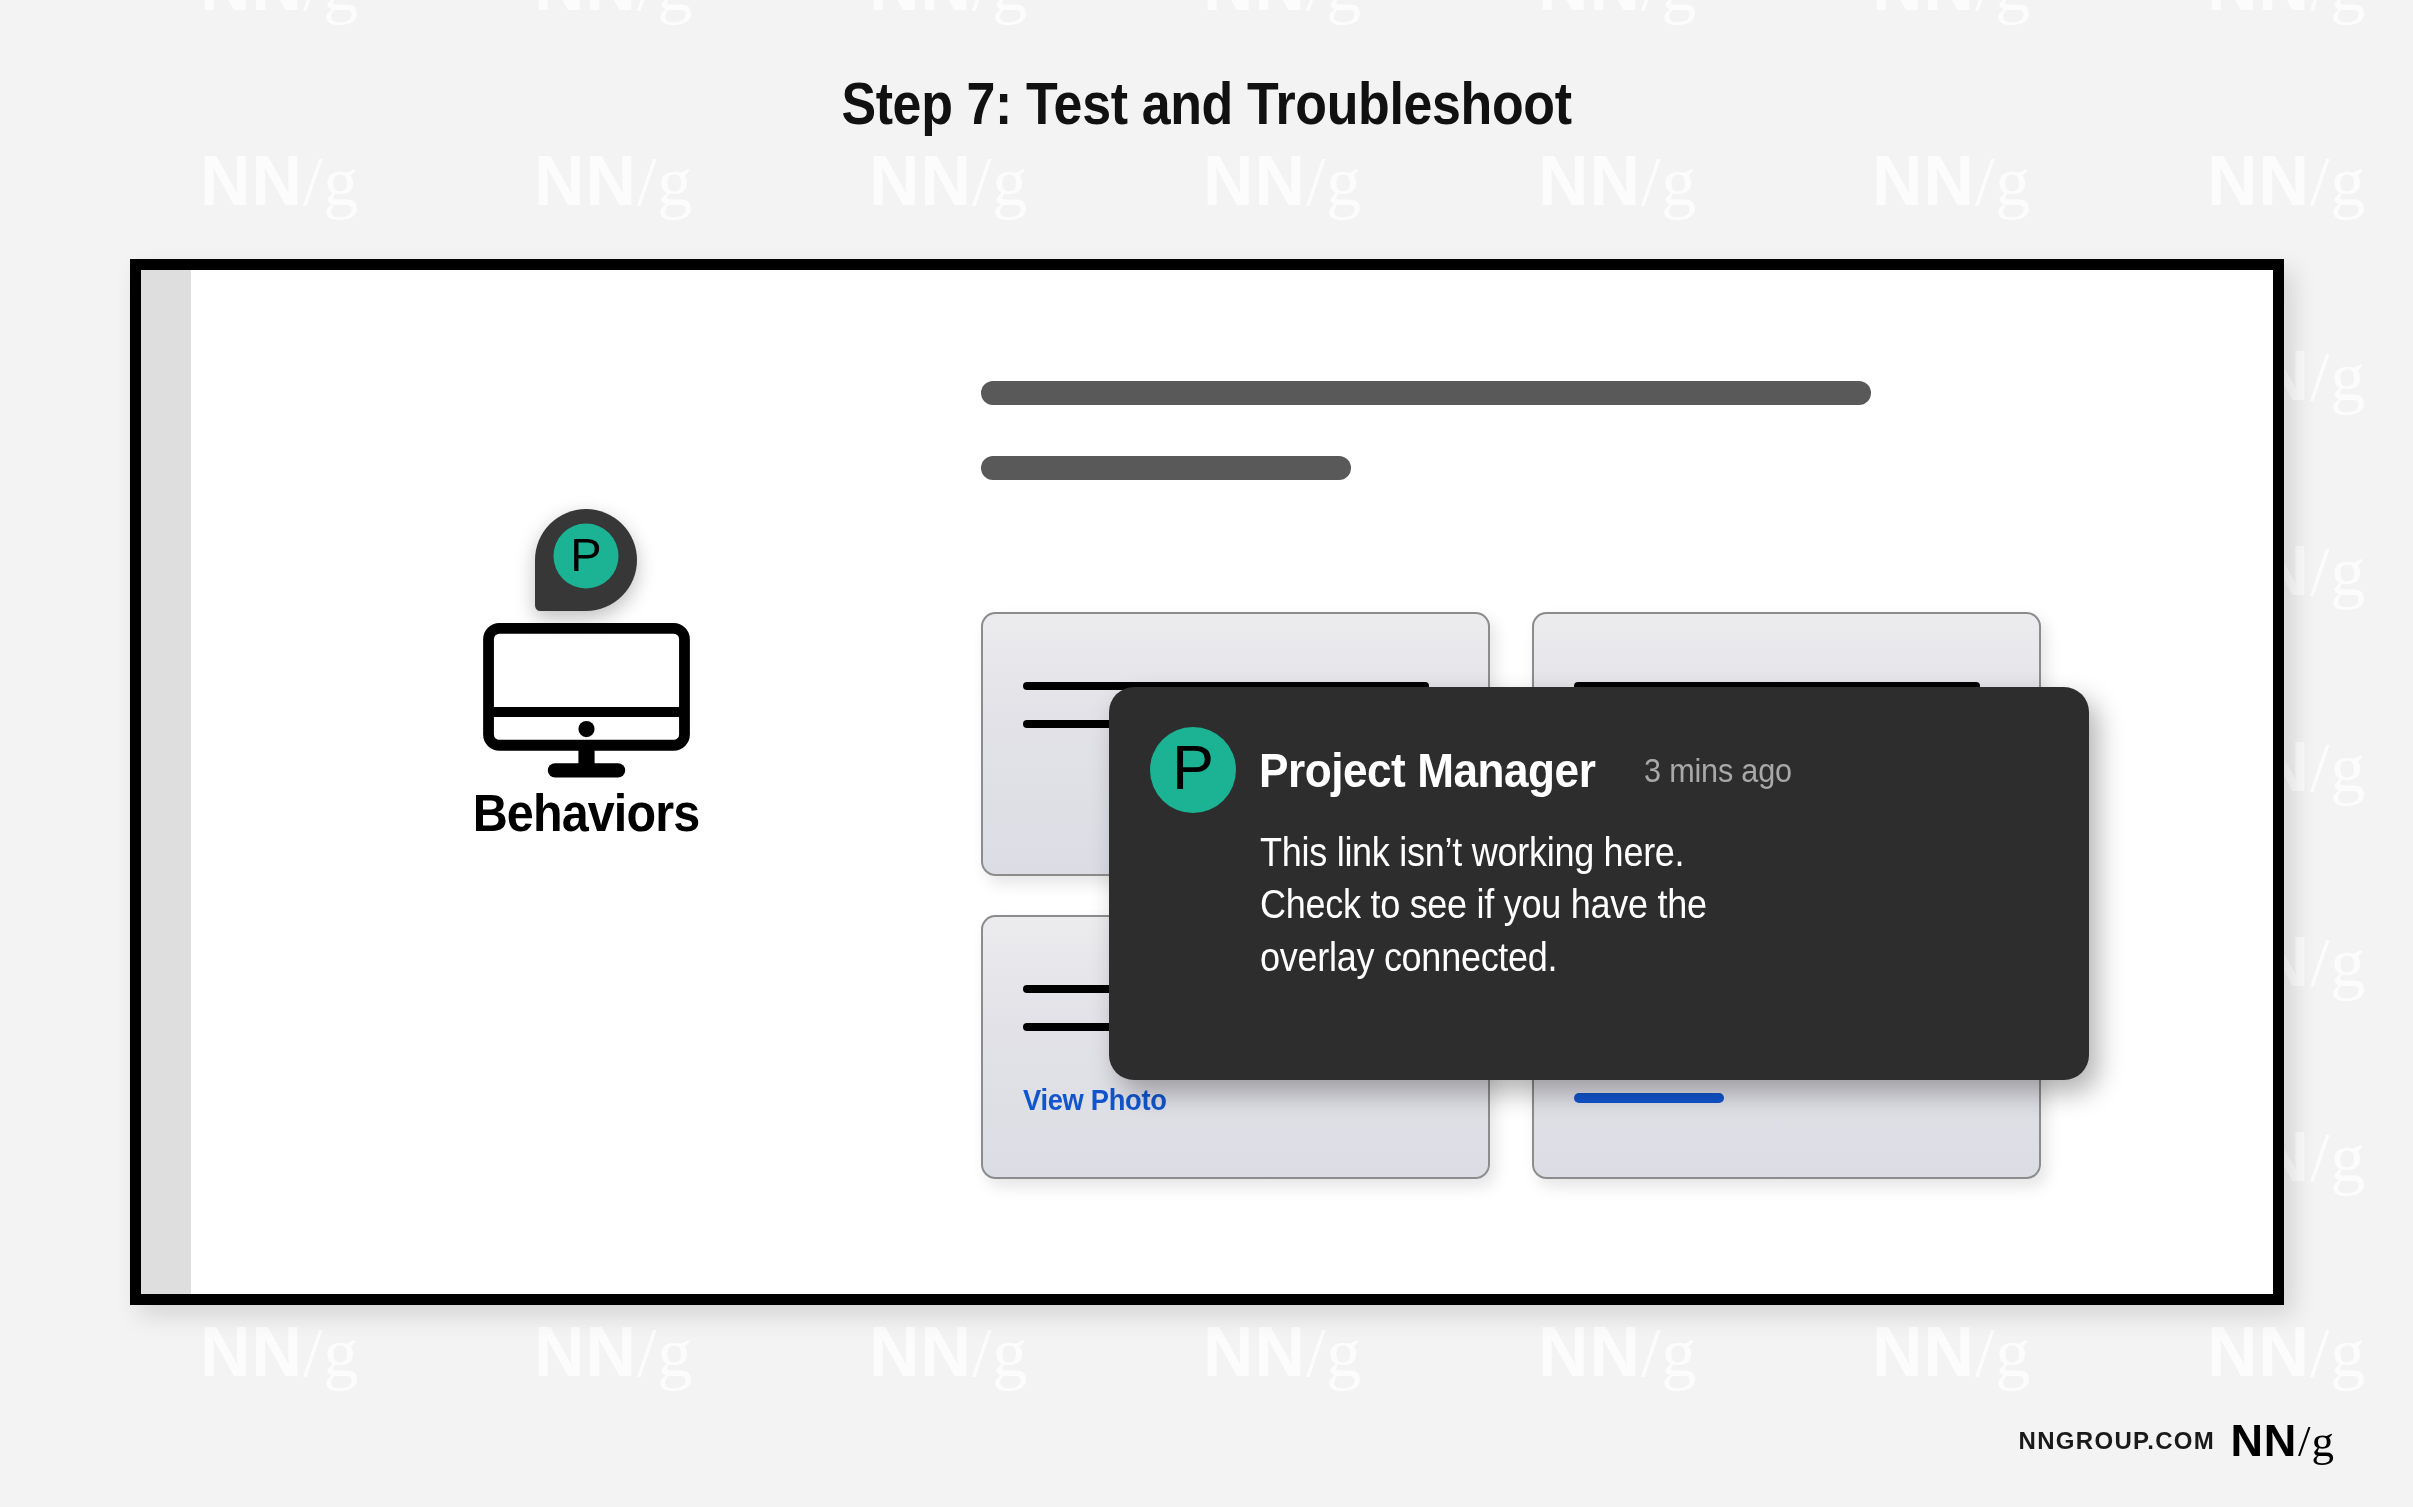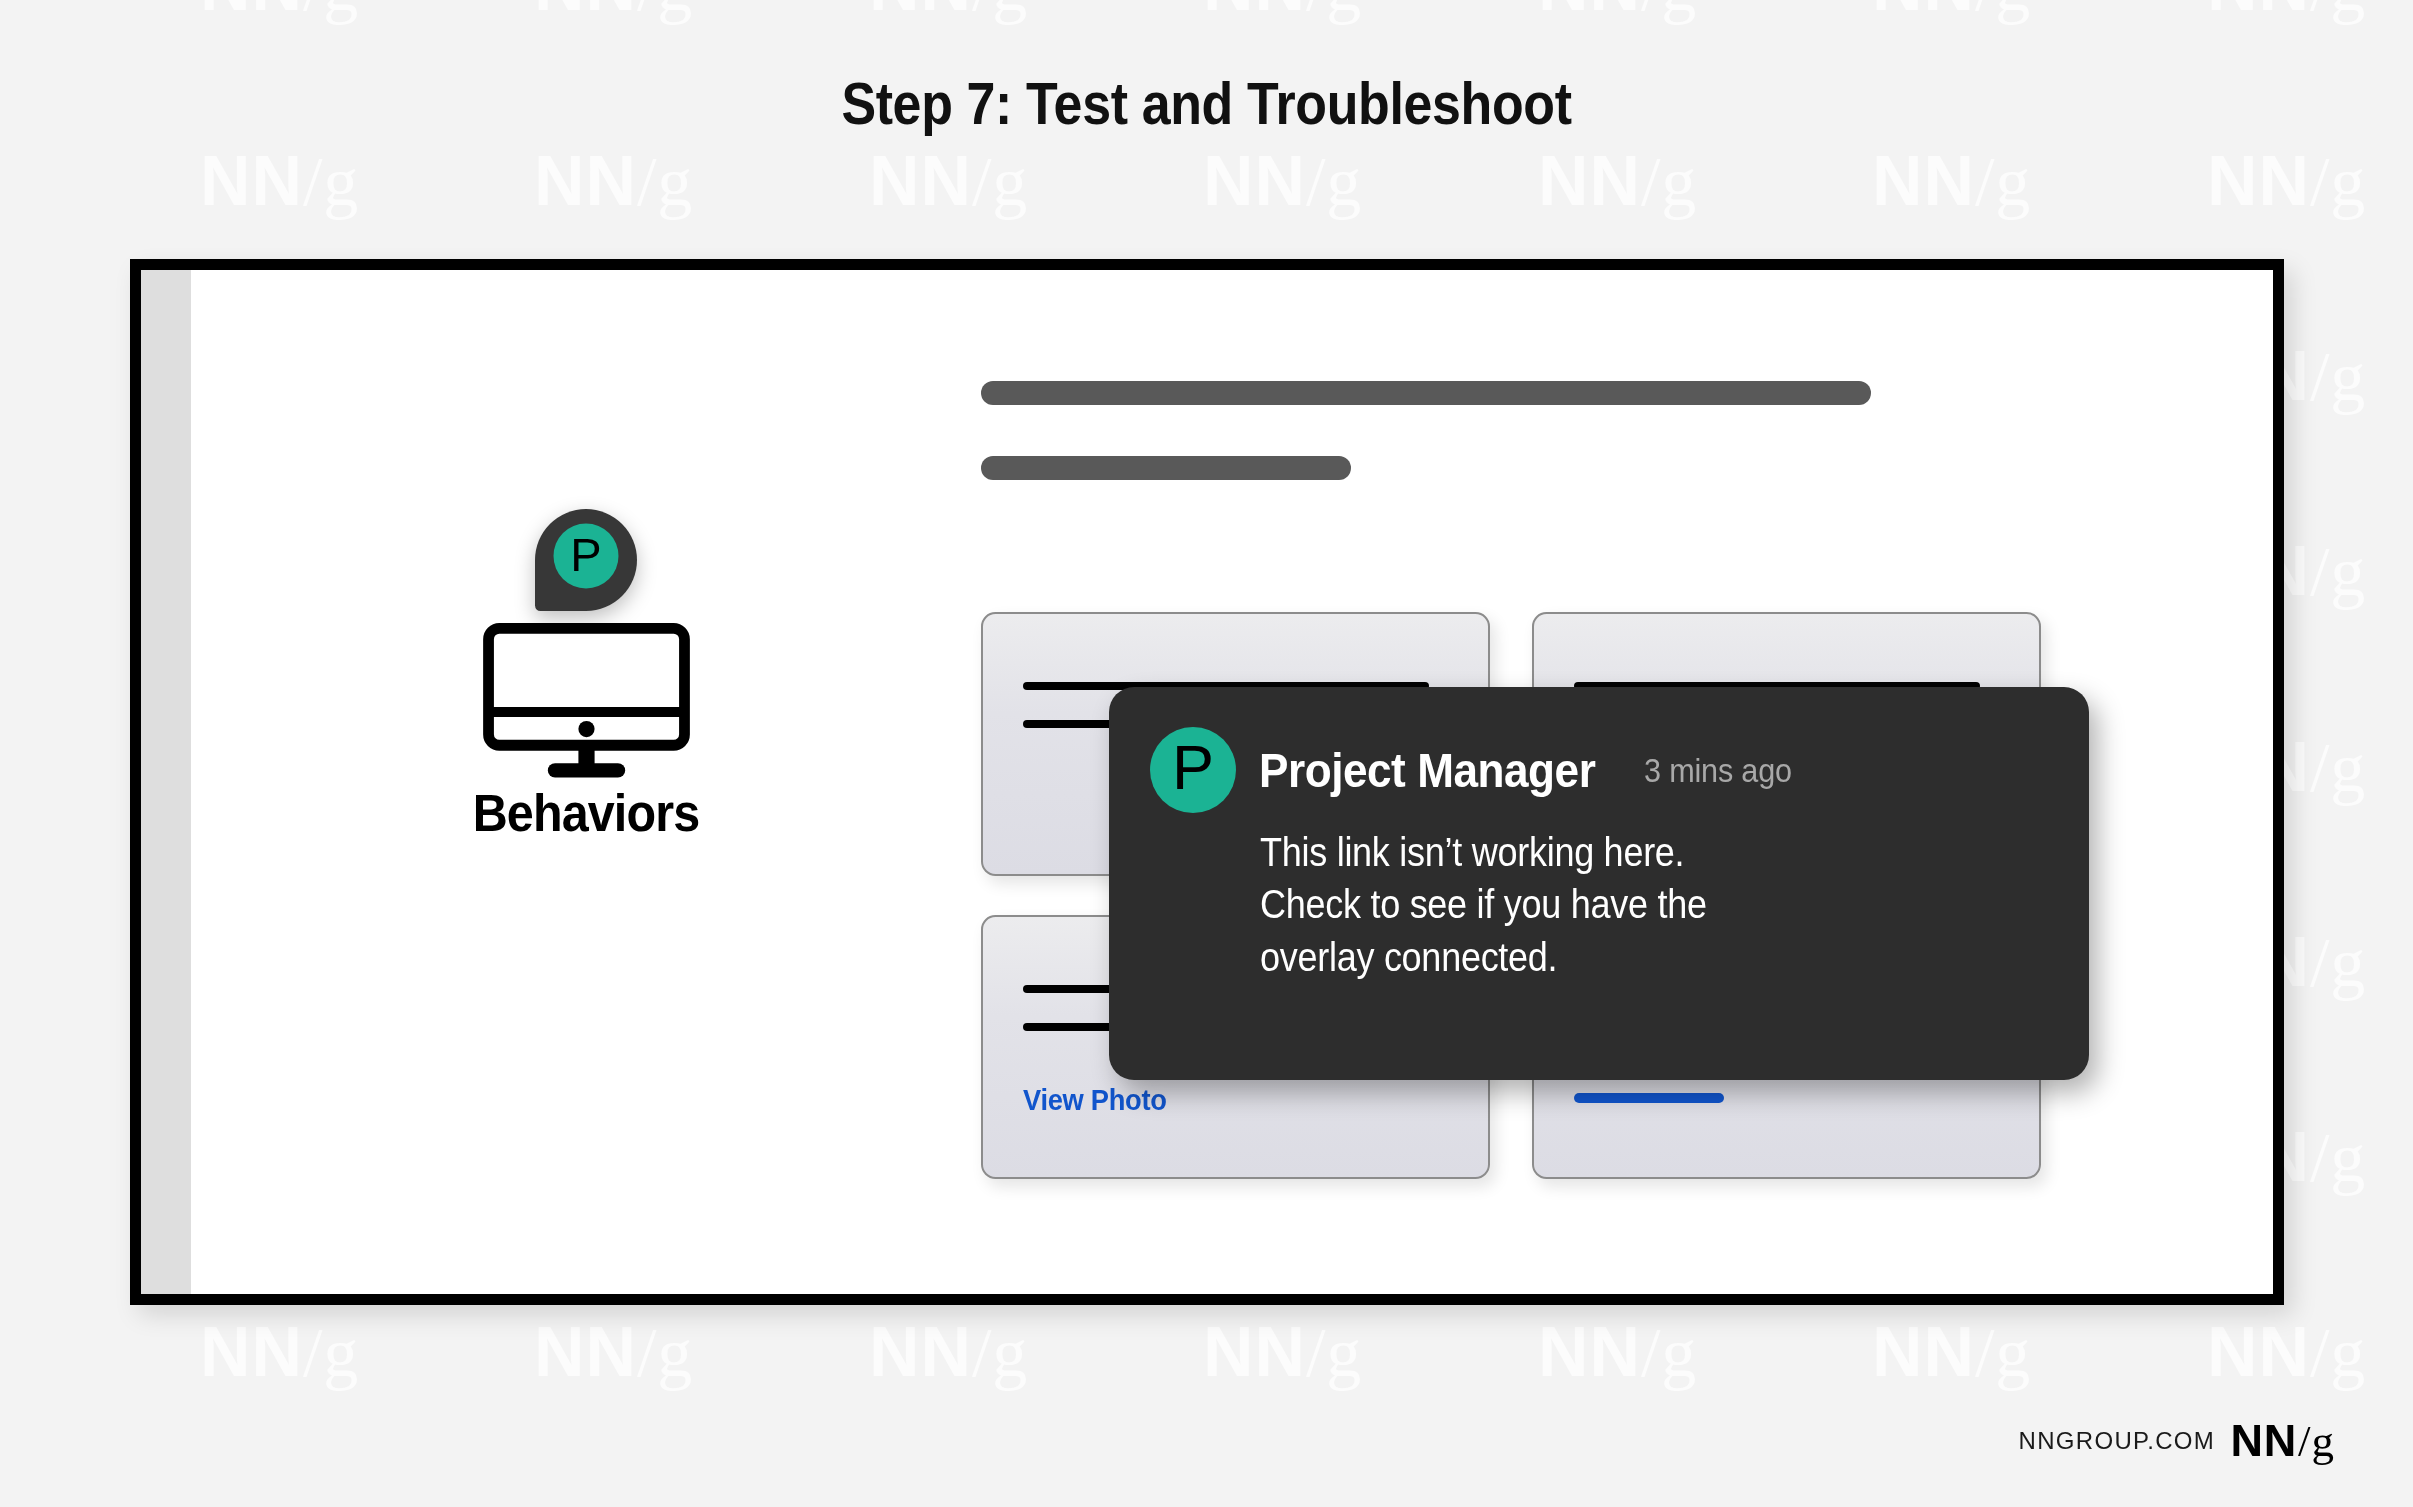--- a/index.html
+++ b/index.html
@@ -263,21 +263,21 @@
     bottom: 43px;
     display: flex;
     align-items: center;
     gap: 15.3px;
   }
   #footer-site {
     font-family: "Liberation Sans", sans-serif;
     font-size: 24px;
     letter-spacing: 1.3px;
     color: #1a1a1a;
-    font-weight: 400;
+    font-weight: 700;
   }
   #footer-logo {
     font-size: 45px;
     color: #000000;
     line-height: 1;
     display: flex;
     align-items: baseline;
   }
   #footer-logo .nn { font-family: "Liberation Sans", sans-serif; font-weight: 700; letter-spacing: 0.9px; }
   #footer-logo .sl { font-family: "Liberation Serif", serif; font-weight: 400; padding: 0 0.9px; }

